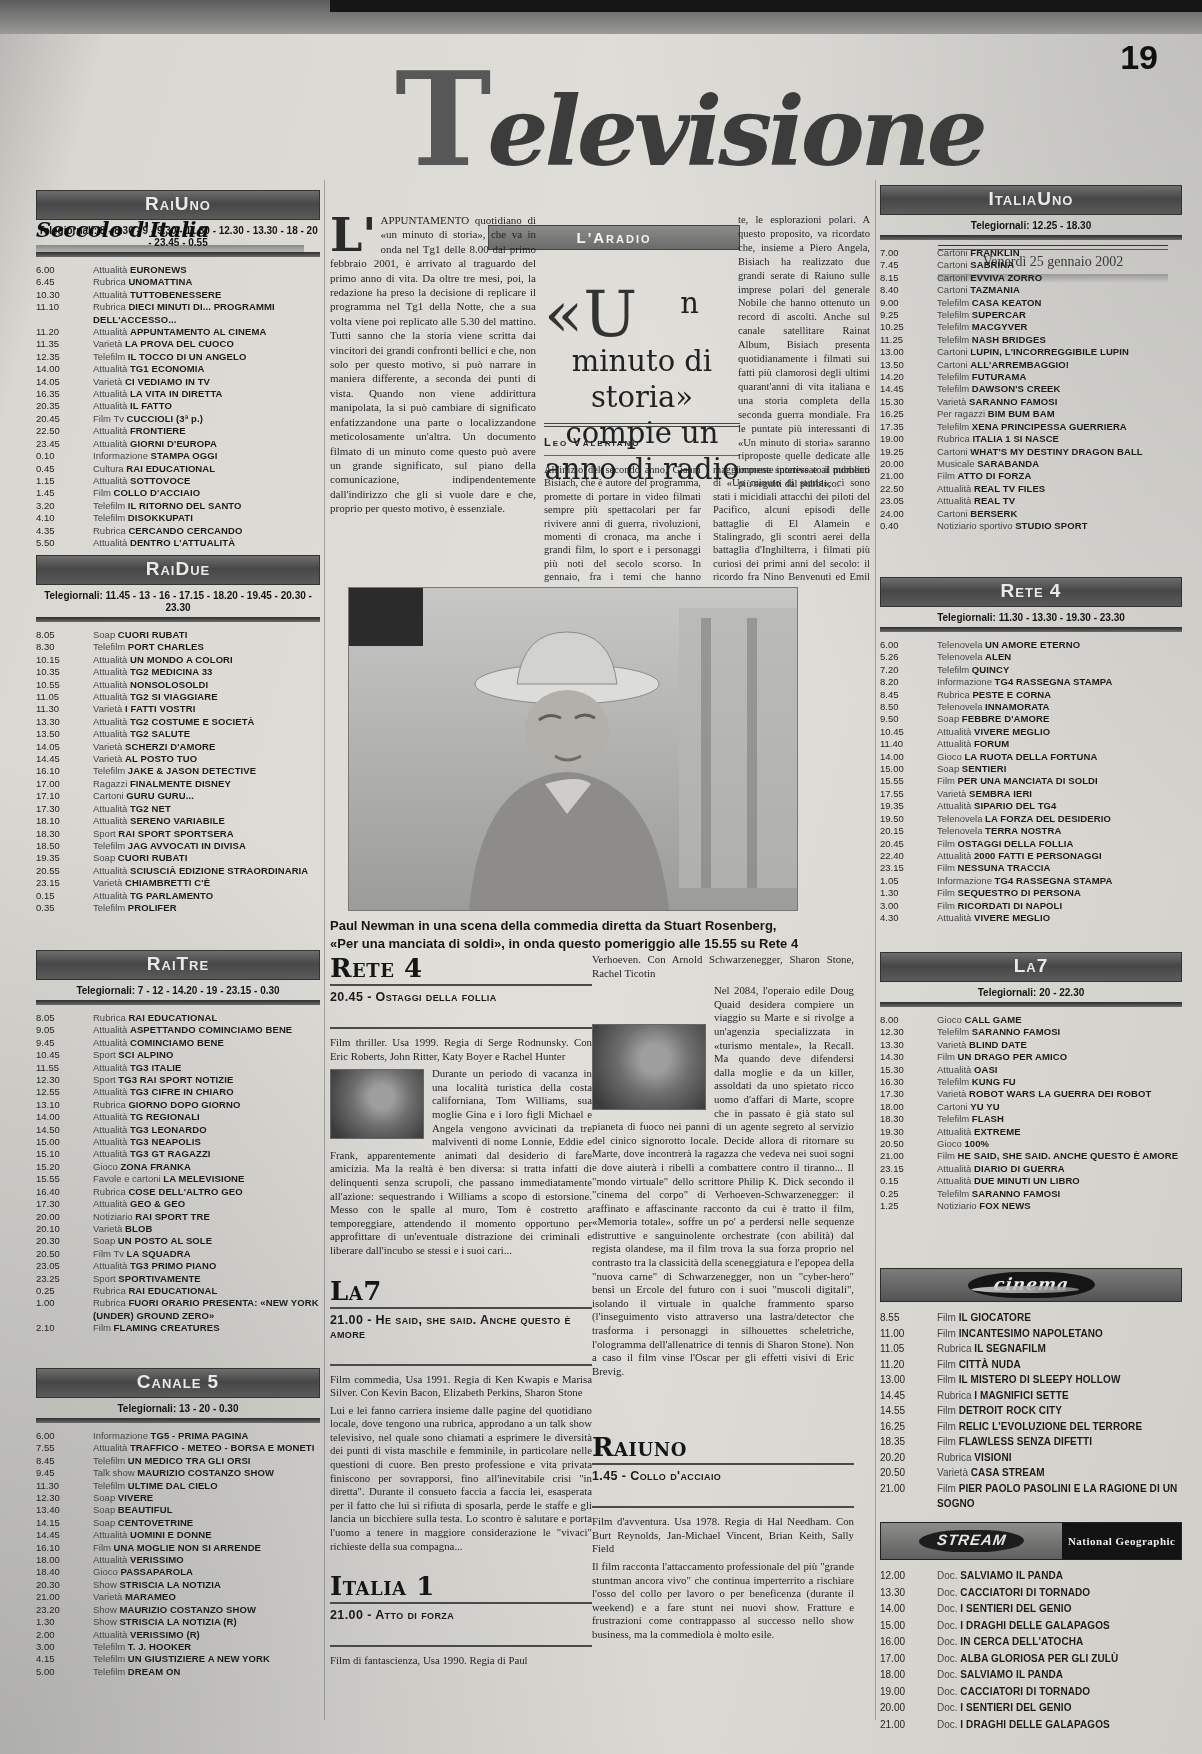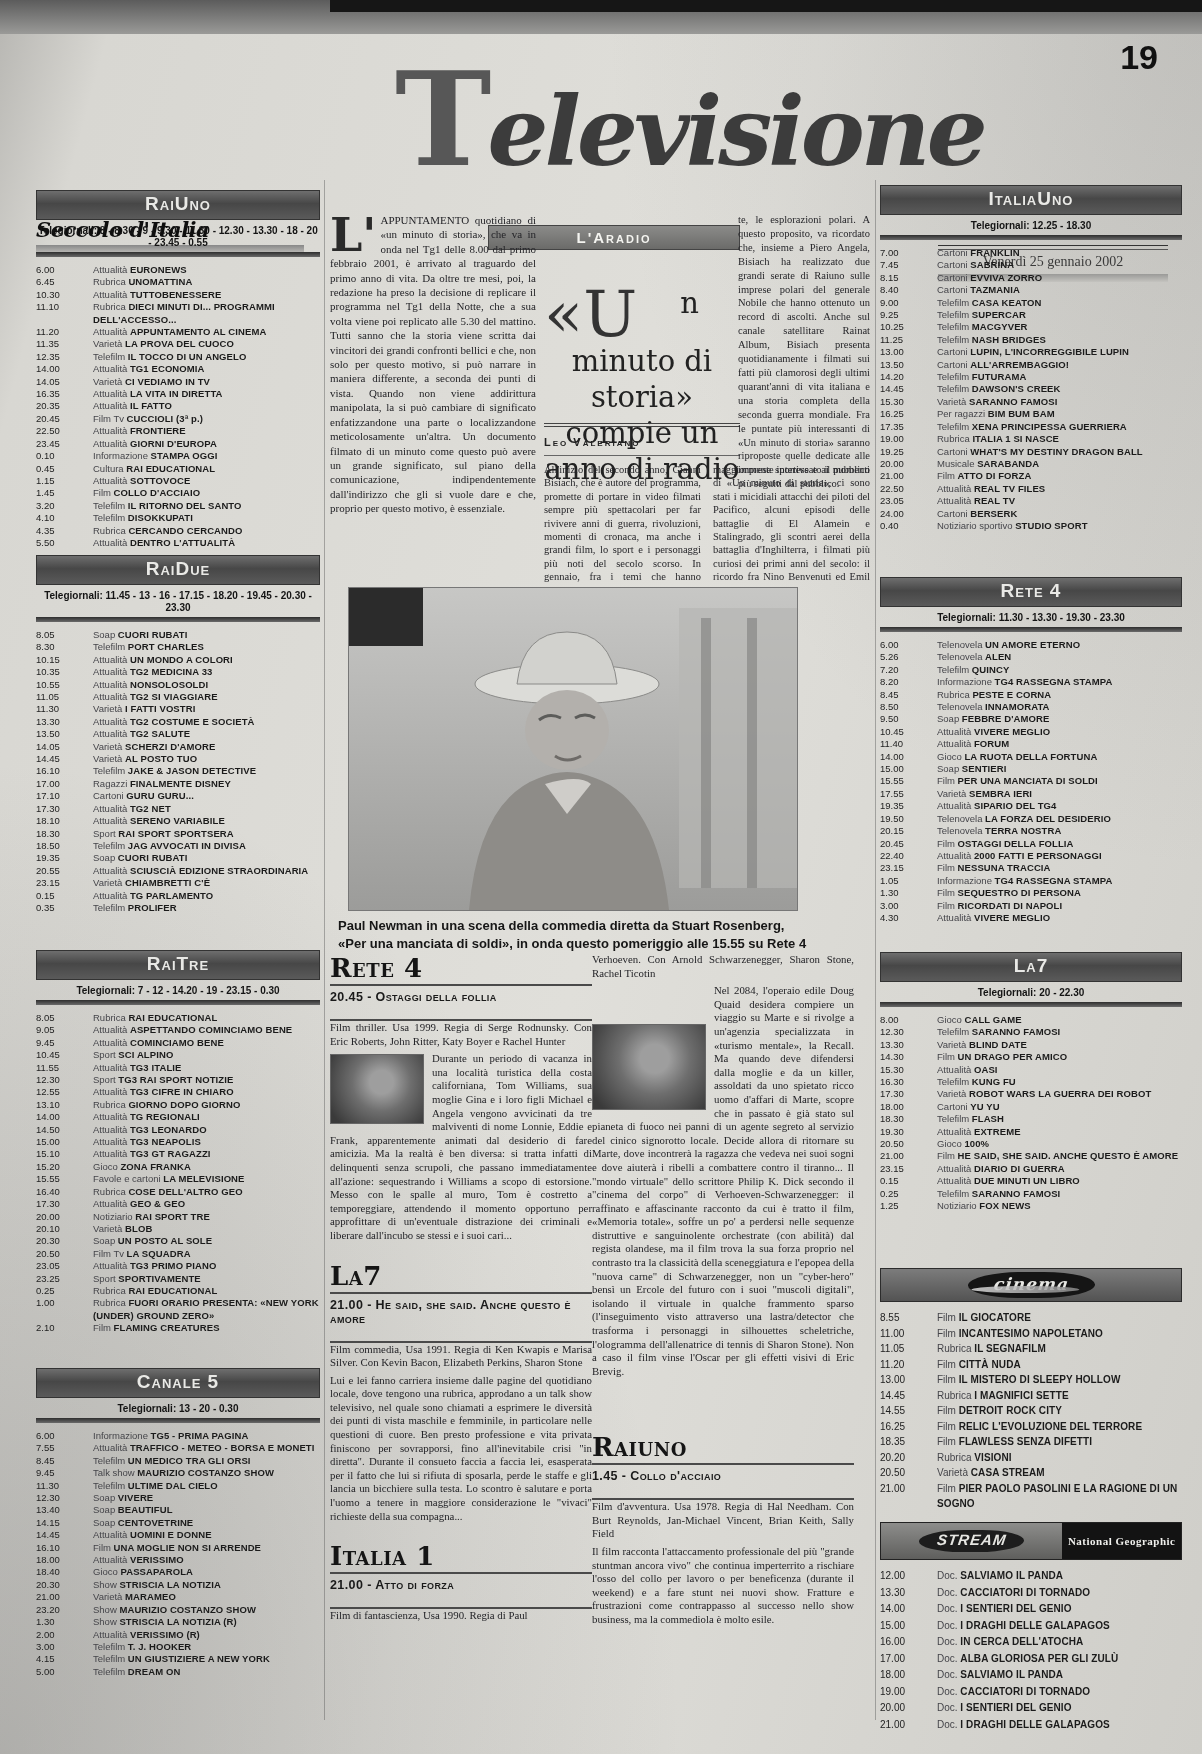--- a/index.html
+++ b/index.html
@@ -62,29 +62,29 @@
     font:400 29px/36px "DejaVu Serif",serif;color:#222;text-align:center;}
   .headline .hl-lead{float:left;font-size:64px;line-height:58px;padding-right:2px;color:#333;}
   .byline{position:absolute;left:214px;top:248px;width:196px;
     border-top:4px double #444;border-bottom:1px solid #666;padding:5px 0;}
   .byline span{font:700 11px "Liberation Sans",sans-serif;letter-spacing:2px;color:#222;font-variant:small-caps;}
   .art-right{position:absolute;left:408px;top:38px;width:132px;height:372px;overflow:hidden;
     font:400 10.5px/13.9px "Liberation Serif",serif;text-align:justify;color:#26262a;}
   .art-bottom{position:absolute;left:214px;top:288px;width:326px;height:124px;overflow:hidden;
     column-count:2;column-gap:12px;font:400 10.5px/13.4px "Liberation Serif",serif;text-align:justify;color:#26262a;}
   .photo{position:absolute;left:18px;top:412px;width:448px;height:322px;border:1px solid #777;}
-  .caption{position:absolute;left:8px;top:742px;width:470px;
+  .caption{position:absolute;left:0;top:742px;width:470px;
     font:700 13px/18px "Liberation Sans",sans-serif;color:#161616;}
   
   .rev-left{position:absolute;left:0;top:778px;width:262px;}
   .rev-right{position:absolute;left:262px;top:778px;width:262px;}
   .rev-h{font:700 26px "DejaVu Serif",serif;font-variant:small-caps;letter-spacing:.5px;color:#151515;
     border-bottom:2px solid #4a4a4a;padding-bottom:1px;}
   .rev-slot{font:700 12.5px "Liberation Sans",sans-serif;font-variant:small-caps;letter-spacing:.4px;
-    color:#1a1a1a;border-bottom:2px solid #4a4a4a;padding:4px 0 15px;}
+    color:#1a1a1a;border-bottom:2px solid #4a4a4a;padding:4px 0 23px;margin-bottom:7px;}
   .rev-cred,.rev-body{font:400 10.8px/13.6px "Liberation Serif",serif;text-align:justify;color:#242428;}
   .rev-cred{margin-bottom:4px;}
   .rev-photo{float:left;width:92px;height:68px;margin:2px 8px 3px 0;border:1px solid #666;
     background:radial-gradient(circle at 55% 40%, #9e9e9e 0 18%, #6e6e6e 45%, #3a3a3a 90%);}
   .rev-photo.big{width:112px;height:84px;}
   .spacer{height:18px;}
   .footer-bar{position:absolute;left:498px;top:1716px;width:316px;height:25px;background:#0f0f0f;
     color:#f1f1ec;text-align:center;line-height:25px;font:700 13px "Liberation Sans",sans-serif;
     font-variant:small-caps;letter-spacing:1.5px;border:1px solid #000;}
   .vline{position:absolute;top:180px;width:1px;height:1540px;background:rgba(90,90,90,.45);}

